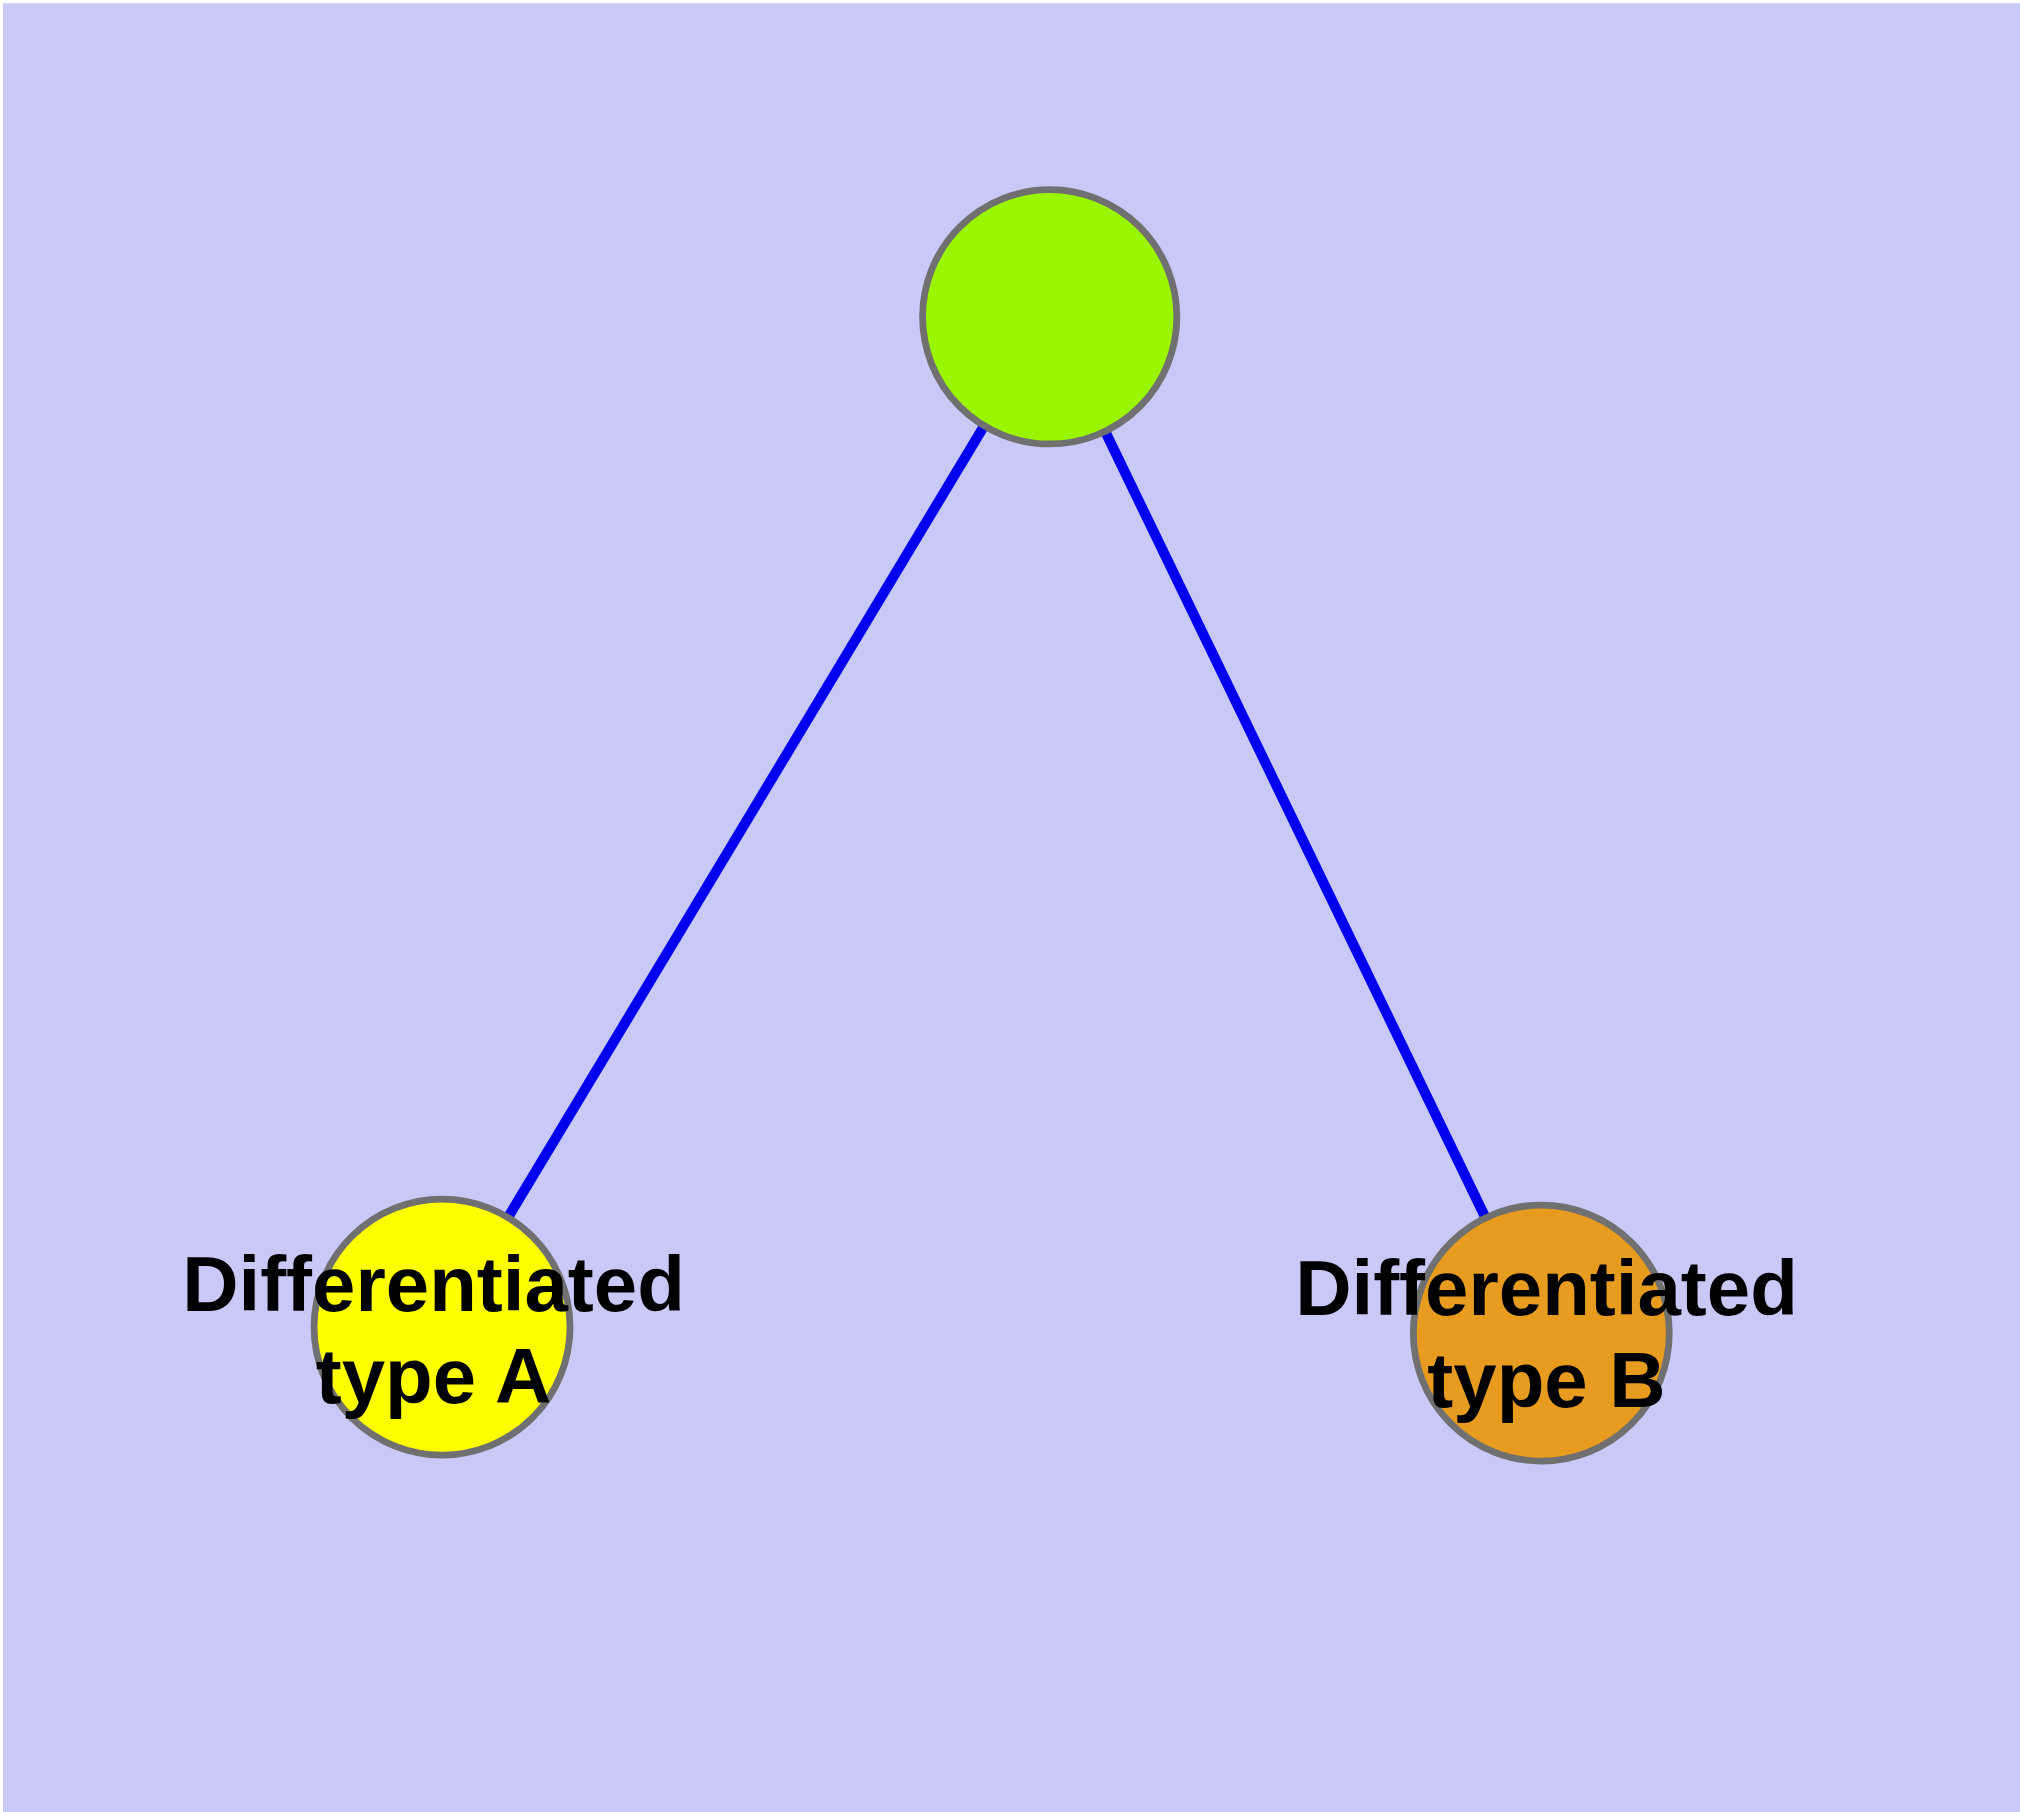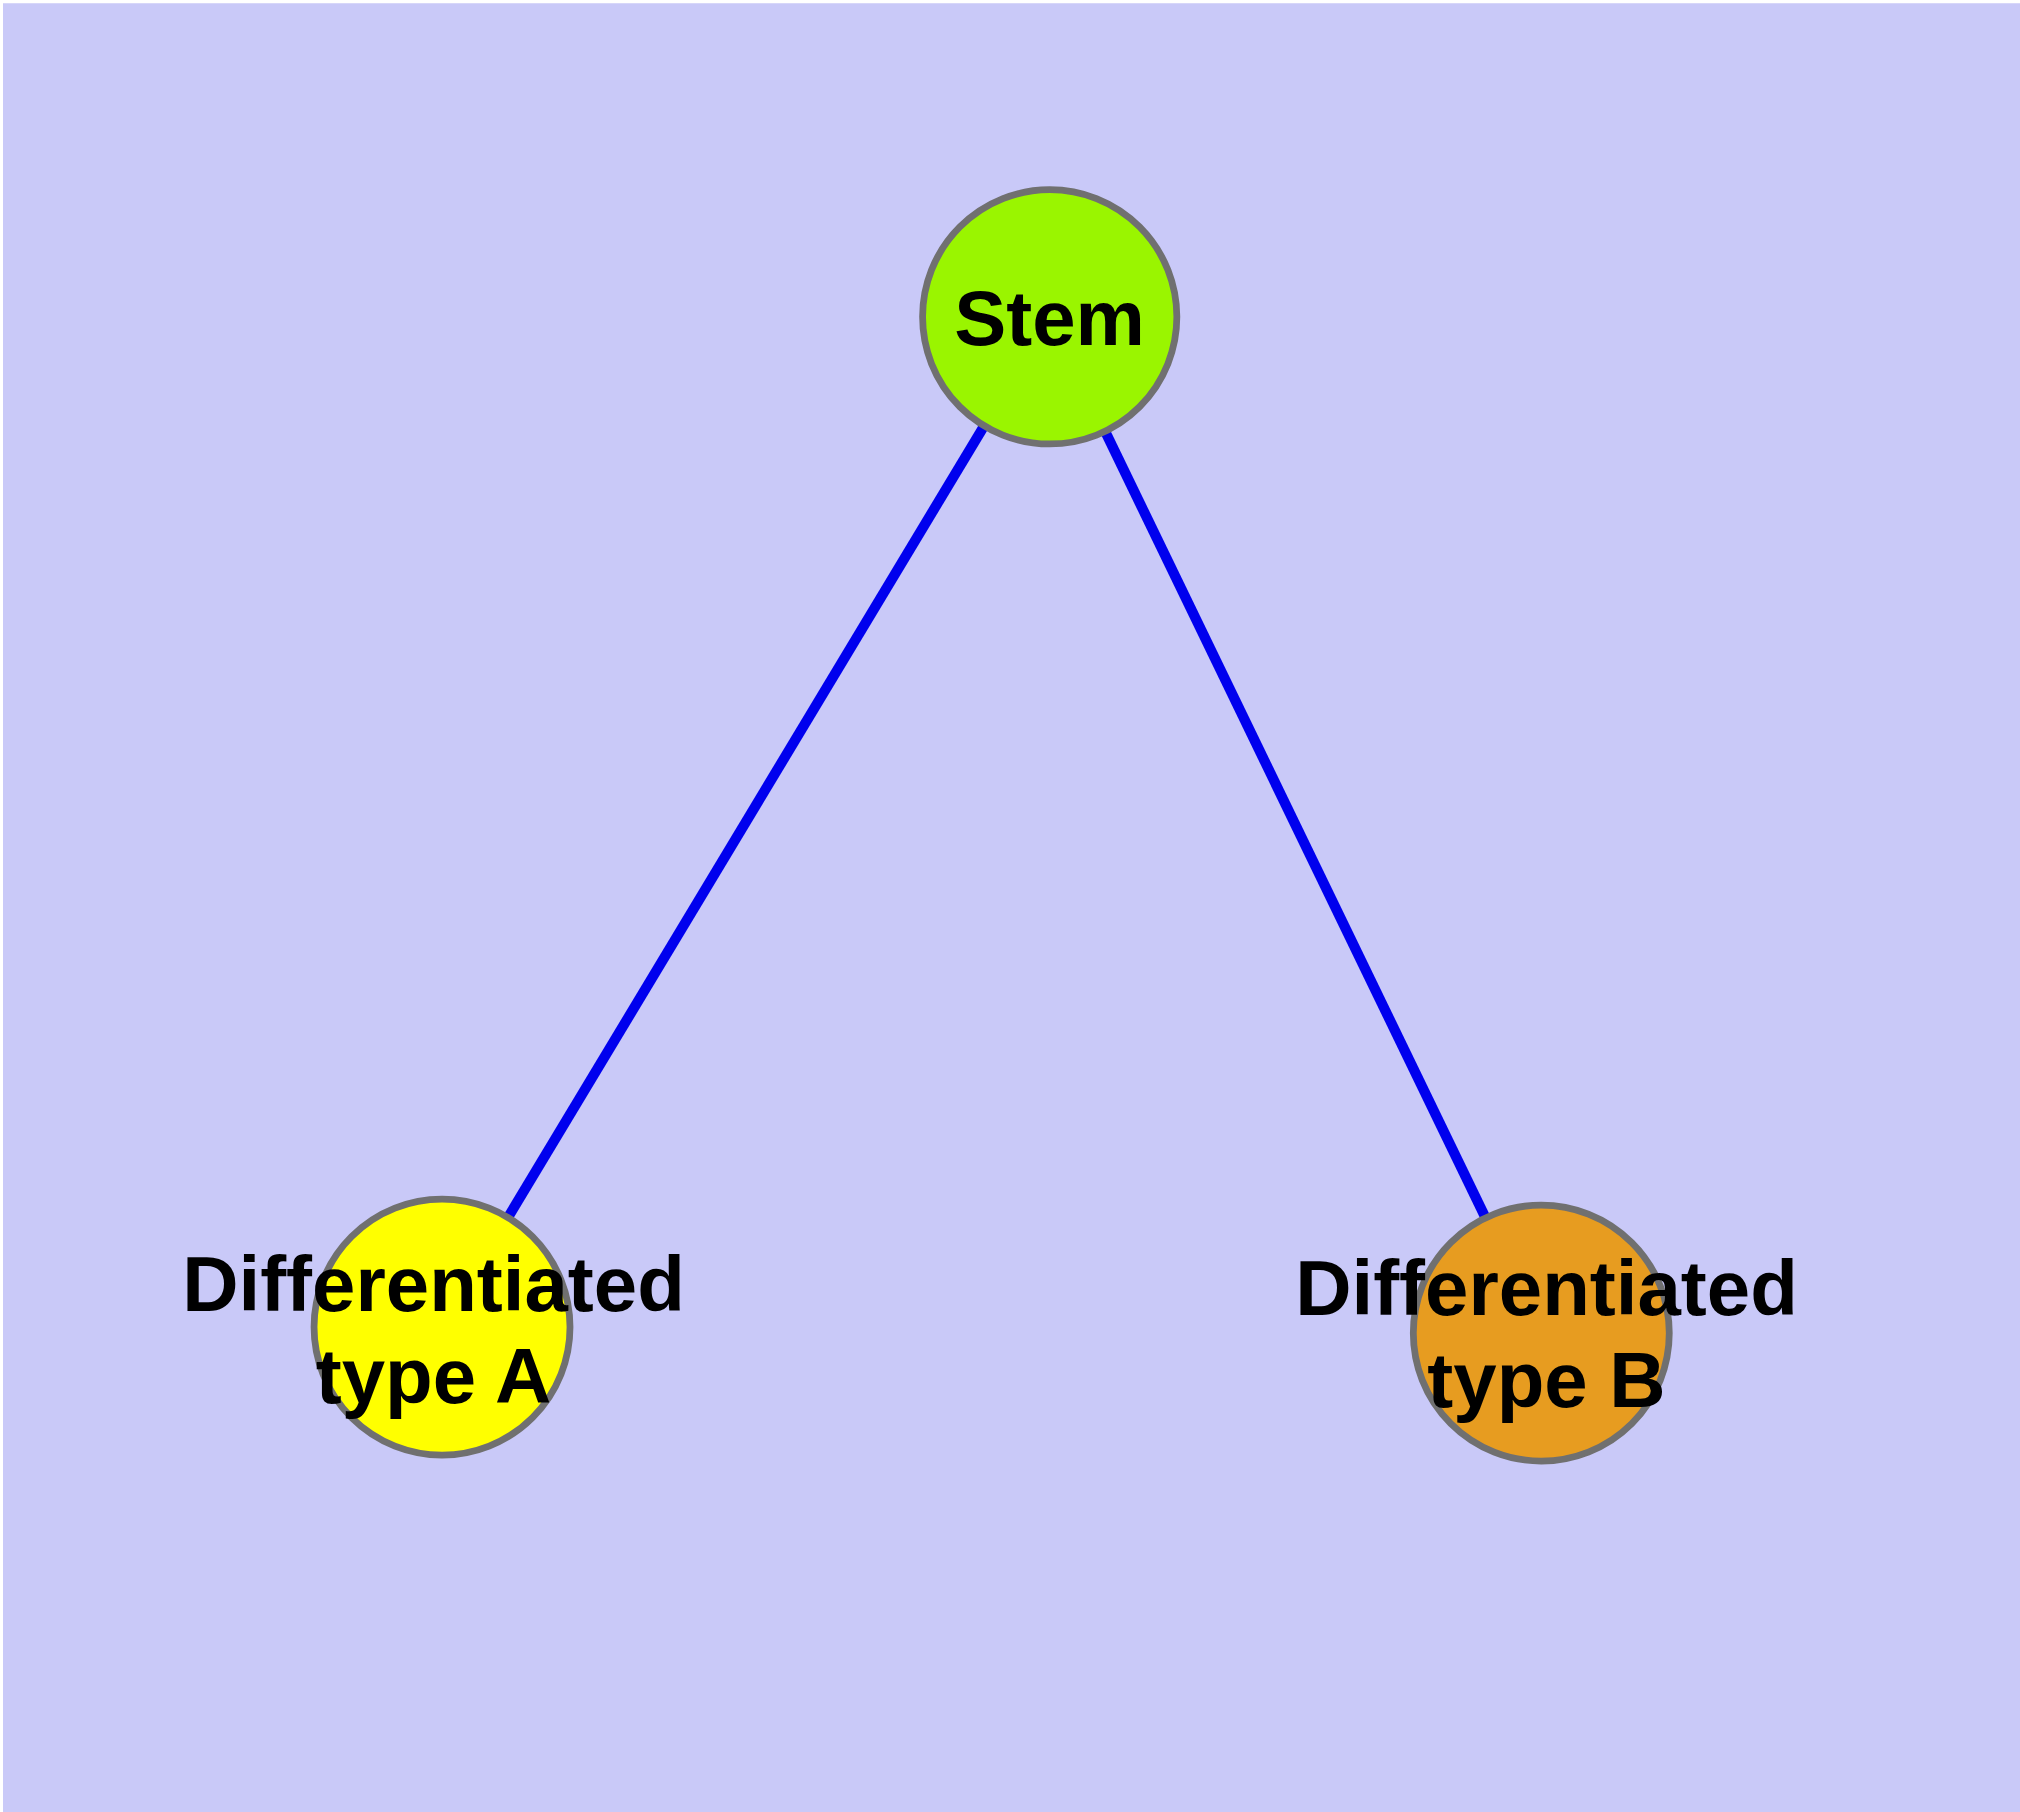--- a/index.html
+++ b/index.html
@@ -58,21 +58,20 @@
 
     <line class="edge" x1="1238" y1="373" x2="1818" y2="1572" stroke="#0000ee"></line>
 
     <circle class="node" cx="1238" cy="373" r="150" fill="#9af500" stroke="#707070"></circle>
 
     <circle class="node" cx="521" cy="1565" r="151" fill="#ffff00" stroke="#707070"></circle>
 
     <circle class="node" cx="1818" cy="1572" r="151" fill="#e79c20" stroke="#707070"></circle>
   </svg>
 
-  <div class="node-label" style="left: 1047px; top: 315px;">Stem</div>
 
   <div class="node-label" style="left: 431px; top: 1327px;">Differentiated
 type A</div>
 
   <div class="node-label" style="left: 1544px; top: 1331px;">Differentiated
 type B</div>
 
 </div>
 
 

